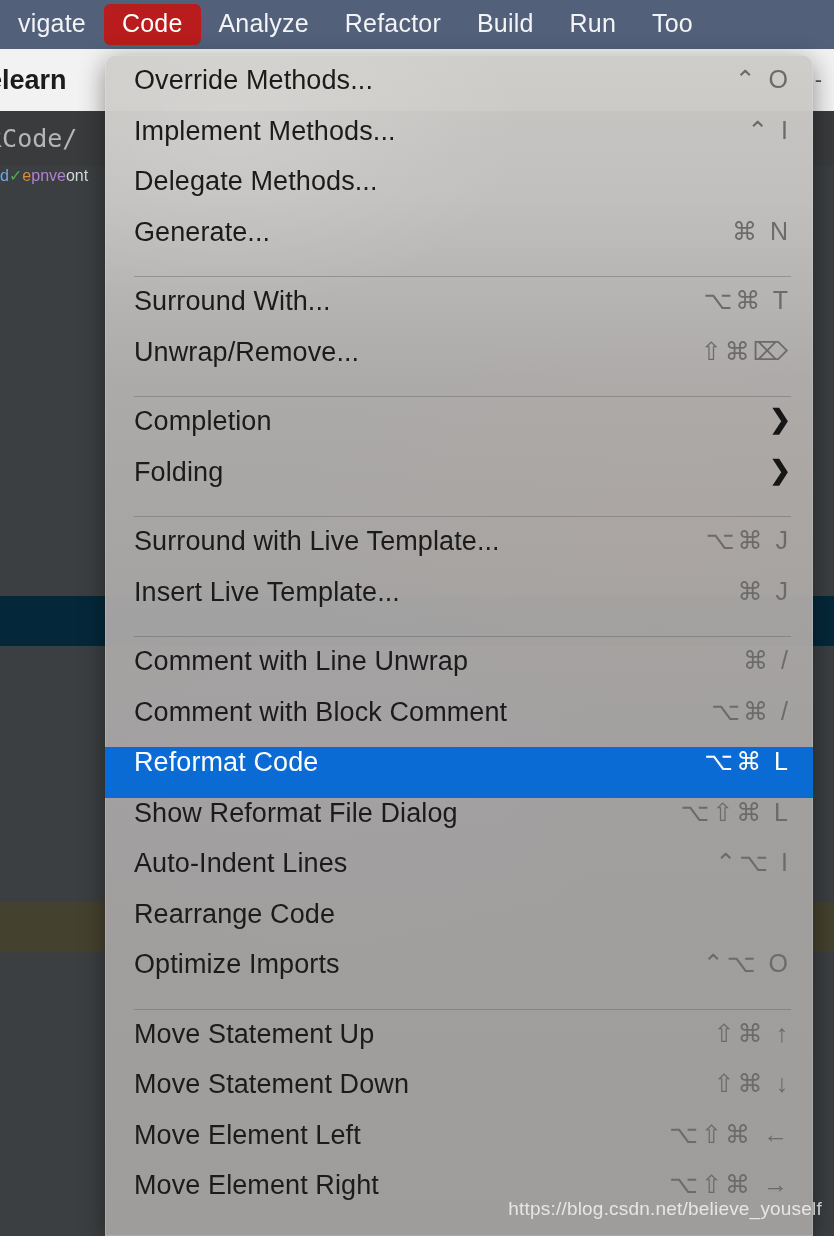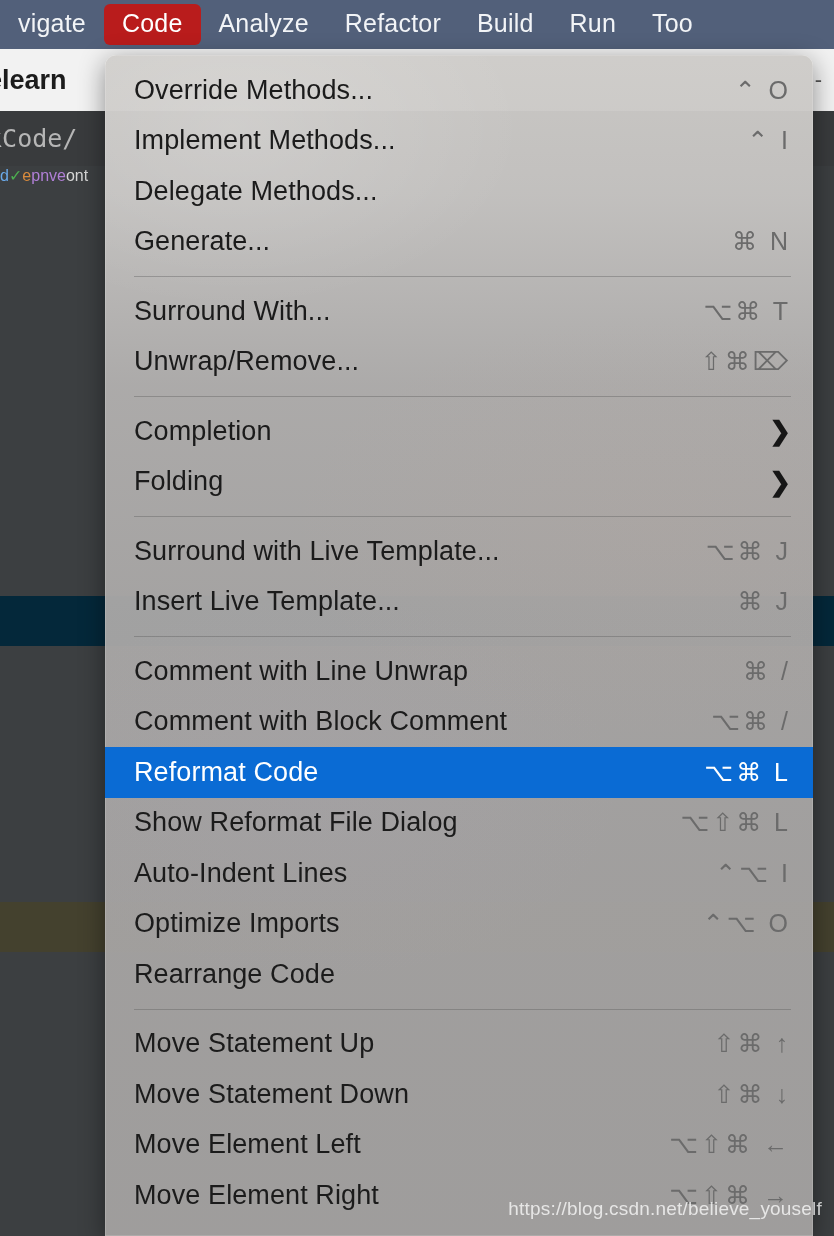--- a/index.html
+++ b/index.html
@@ -145,21 +145,20 @@
 
   .menu-list {
     position: relative;
     padding-top: 10px;
   }
 
   .menu-row {
     position: relative;
     height: 50.5px;
     display: flex;
-    align-items: center;
     padding: 0 22px 0 29px;
     box-sizing: border-box;
   }
   .menu-row .label {
     font-size: 27px;
     color: #1b1b1b;
     white-space: nowrap;
     letter-spacing: .1px;
   }
   .menu-row .shortcut {
@@ -292,26 +291,26 @@
         </div>
         <div class="menu-row">
           <span class="label">Show Reformat File Dialog</span>
           <span class="shortcut">⌥⇧⌘ L</span>
         </div>
         <div class="menu-row">
           <span class="label">Auto-Indent Lines</span>
           <span class="shortcut">⌃⌥ I</span>
         </div>
         <div class="menu-row">
+          <span class="label">Rearrange Code</span>
+        </div>
+        <div class="menu-row">
           <span class="label">Optimize Imports</span>
           <span class="shortcut">⌃⌥ O</span>
         </div>
-        <div class="menu-row">
-          <span class="label">Rearrange Code</span>
-        </div>
         <div class="menu-separator"></div>
         <div class="menu-row">
           <span class="label">Move Statement Up</span>
           <span class="shortcut">⇧⌘ ↑</span>
         </div>
         <div class="menu-row">
           <span class="label">Move Statement Down</span>
           <span class="shortcut">⇧⌘ ↓</span>
         </div>
         <div class="menu-row">

